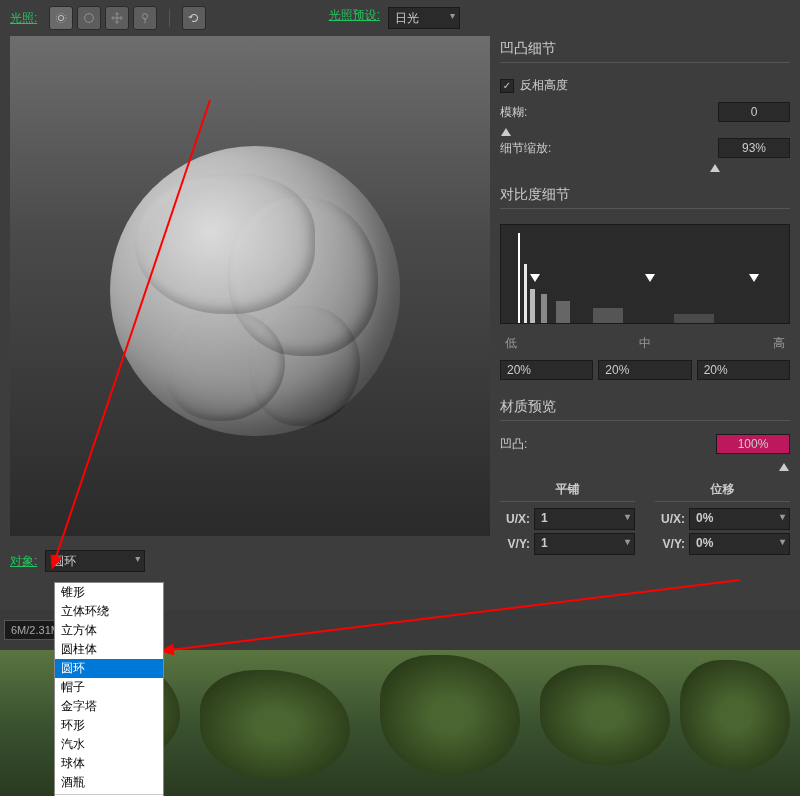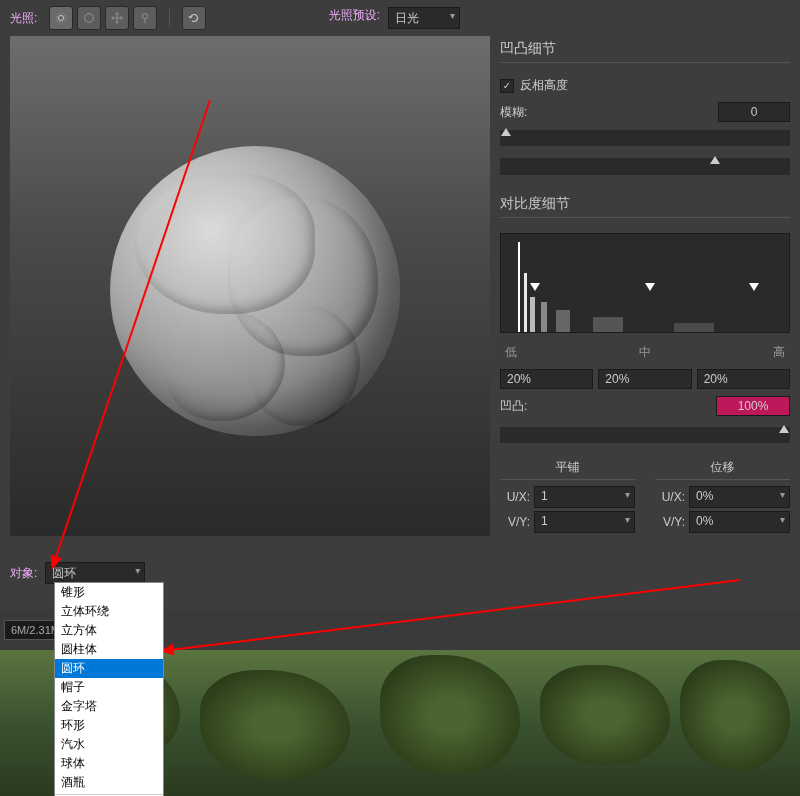--- a/index.html
+++ b/index.html
@@ -1,21 +1,21 @@
 <!DOCTYPE html>
 <html><head>
   <meta charset="utf-8">
   <style>
     * { margin: 0; padding: 0; box-sizing: border-box; font-family: Arial, "Microsoft YaHei", sans-serif; }
     body { background: #1a1a1a; color: #ccc; font-size: 12px; width: 800px; height: 796px; overflow: hidden; position: relative; }
     
     .dialog { background: #3d3d3d; width: 800px; height: 610px; position: relative; }
     
     .top-row { display: flex; align-items: center; padding: 6px 10px; gap: 8px; }
-    .label { color: #f0abfc; font-size: 12px; }
+    .label { color: #22c55e; font-size: 12px; text-decoration: underline; }
     
     .tool-group { display: flex; gap: 4px; margin-left: 4px; }
     .tool-btn { width: 24px; height: 24px; background: #5d5d5d; border: 1px solid #2a2a2a; border-radius: 3px; display: flex; align-items: center; justify-content: center; color: #ccc; cursor: pointer; }
     .tool-btn.active { background: #6a6a6a; }
     .tool-btn svg { width: 14px; height: 14px; }
     .sep { width: 1px; height: 18px; background: #555; margin: 0 4px; }
     
     .preset-row { display: flex; gap: 8px; margin-left: auto; margin-right: 330px; }
     .select { background: #2a2a2a; border: 1px solid #1a1a1a; color: #ccc; padding: 2px 6px; height: 22px; min-width: 72px; position: relative; cursor: pointer; }
     .select::after { content: '▾'; position: absolute; right: 4px; color: #999; font-size: 10px; }
@@ -48,27 +48,27 @@
     .histo-marker { position: absolute; width: 0; height: 0; border-left: 5px solid transparent; border-right: 5px solid transparent; border-top: 8px solid #fff; top: 50%; }
     .histo-labels { display: flex; justify-content: space-between; padding: 2px 5px; color: #999; }
     .histo-inputs { display: flex; justify-content: space-between; gap: 5px; margin-top: 2px; }
     .histo-inputs .val { background: #2a2a2a; border: 1px solid #1a1a1a; padding: 2px 6px; flex: 1; text-align: left; }
     
     .material-row { display: flex; gap: 6px; margin: 3px 0; }
     .material-row .lbl { width: 50px; padding-top: 2px; }
     .material-input { flex: 1; background: #be185d; border: 1px solid #1a1a1a; padding: 2px 6px; text-align: center; }
     
     .tile-offset { display: flex; gap: 20px; margin-top: 8px; }
-    .tile-col { flex: 1; }
+    .tile-col { flex: 1; font-weight: bold; }
     .tile-col .hdr { text-align: center; margin-bottom: 6px; color: #ccc; border-bottom: 1px solid #555; padding-bottom: 3px; }
     .tile-row { display: flex; align-items: center; gap: 4px; margin: 3px 0; }
     .tile-row .lbl { width: 30px; text-align: right; }
     .tile-row .select { flex: 1; min-width: 50px; }
     
-    .object-row { position: absolute; left: 10px; top: 562px; display: flex; align-items: center; gap: 8px; z-index: 5; }
+    .object-row { position: absolute; left: 10px; top: 550px; display: flex; align-items: center; gap: 8px; z-index: 5; }
     .obj-select { background: #2a2a2a; border: 1px solid #1a1a1a; color: #ccc; padding: 2px 6px; height: 22px; width: 100px; position: relative; cursor: pointer; }
     .obj-select::after { content: '▾'; position: absolute; right: 4px; color: #999; font-size: 10px; }
     
     .dropdown { position: absolute; left: 54px; top: 582px; width: 110px; background: #fff; border: 1px solid #888; z-index: 20; }
     .dropdown-item { padding: 1px 6px; color: #000; font-size: 12px; cursor: pointer; }
     .dropdown-item.selected { background: #0078d7; color: #fff; }
     .dropdown-sep { height: 1px; background: #ccc; margin: 2px 0; }
     
     .buttons { position: absolute; right: 14px; top: 560px; display: flex; gap: 10px; }
     .btn { background: #4a4a4a; border: 1px solid #2a2a2a; border-radius: 12px; padding: 4px 28px; color: #ccc; cursor: pointer; }
@@ -139,20 +139,25 @@
         <span>反相高度</span>
       </div>
       <div class="slider-row">
         <span class="lbl">模糊:</span>
         <div style="flex:1"></div>
         <div class="val">0</div>
       </div>
       <div class="slider">
           <div class="slider-thumb" style="left:2%"></div>
         </div>
+      <div class="slider-row">
+        <span class="lbl">细节缩放:</span>
+        <div style="flex:1"></div>
+        <div class="val">93%</div>
+      </div>
       <div class="slider">
           <div class="slider-thumb" style="left:74%"></div>
         </div>
 
       <div class="section-title" style="margin-top:8px">对比度细节</div>
       <div class="histogram">
         <div class="histo-bars">
           <div class="histo-bar" style="left:6%;width:2px;height:92%;background:#fff"></div>
           <div class="histo-bar" style="left:8%;width:3px;height:60%;background:#e8e8e8"></div>
           <div class="histo-bar" style="left:10%;width:5px;height:35%;background:#bbb"></div>
@@ -169,20 +174,21 @@
         <span>低</span>
         <span>中</span>
         <span>高</span>
       </div>
       <div class="histo-inputs">
         <div class="val">20%</div>
         <div class="val">20%</div>
         <div class="val">20%</div>
       </div>
 
+      <div class="section-title" style="margin-top:10px">材质预览</div>
       <div class="material-row">
         <span class="lbl">凹凸:</span>
         <div style="flex:1"></div>
         <div class="material-input" style="max-width:74px">100%</div>
       </div>
       <div class="slider">
           <div class="slider-thumb" style="left:98%"></div>
         </div>
 
       <div class="tile-offset">

